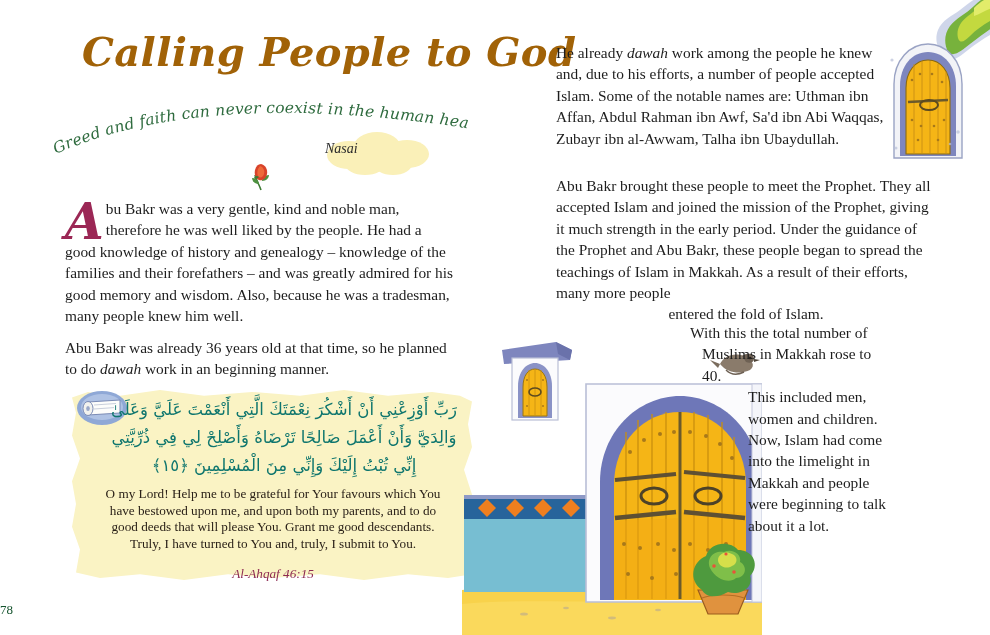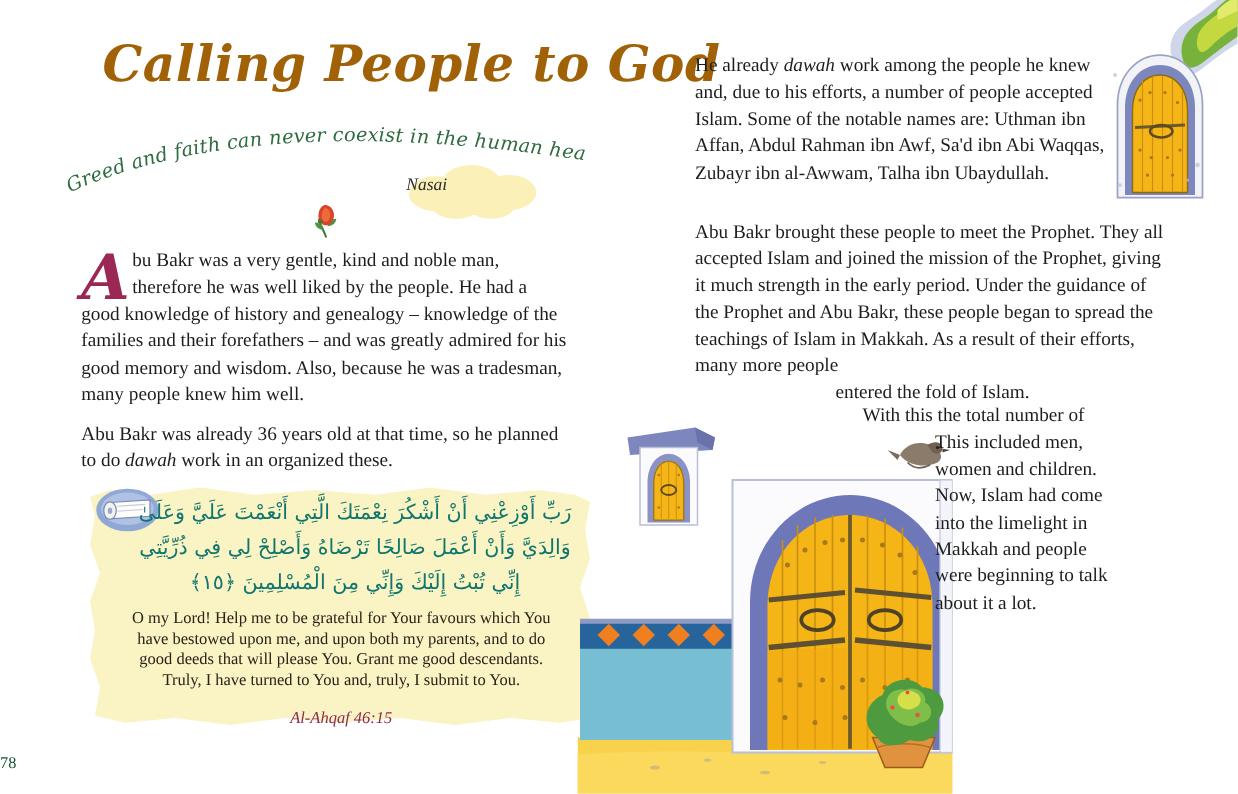--- a/index.html
+++ b/index.html
@@ -172,21 +172,21 @@
       <path d="M13 4 C17 5 20 9 19 14 C18 19 14 21 11 20 C8 19 6 15 7 10 C8 6 10 4 13 4Z" fill="#D8432A"></path>
       <path d="M12 6 C15 7 17 10 16 14 C15 17 13 18 11 17 C9 16 9 12 10 9Z" fill="#EE6A3A"></path>
       <path d="M11 17 C9 19 7 19 6 18 C7 16 9 15 11 17Z" fill="#3d7a33"></path>
     </svg>
 
     <div class="bodytext p1">
       <span class="dropcap">A</span><span>bu Bakr was a very gentle, kind and noble man, therefore he was well liked by the people. He had a good knowledge of history and genealogy – knowledge of the families and their forefathers – and was greatly admired for his good memory and wisdom. Also, because he was a tradesman, many people knew him well.</span>
     </div>
 
     <div class="bodytext p2">
-      <span>Abu Bakr was already 36 years old at that time, so he planned to do </span><em>dawah</em><span> work in an organized these.</span>
+      <span>Abu Bakr was already 36 years old at that time, so he planned to do </span><em>dawah</em><span> work in an beginning manner.</span>
     </div>
 
     <div class="quran-box">
       <div class="quran-paper"></div>
 
       <svg class="scroll-icon" viewBox="0 0 52 40">
         <ellipse cx="26" cy="20" rx="25" ry="17" fill="#8FA8D6"></ellipse>
         <ellipse cx="26" cy="19" rx="21" ry="13" fill="#AFC2E4"></ellipse>
         <path d="M12 14 L44 12 L44 25 L12 27 Z" fill="#FDFDFB" stroke="#7b8bb5" stroke-width="1"></path>
         <ellipse cx="12" cy="20.5" rx="5" ry="7" fill="#F2F2EE" stroke="#7b8bb5" stroke-width="1"></ellipse>
@@ -369,16 +369,17 @@
     <span>He already </span><em>dawah</em><span> work among the people he knew and, due to his efforts, a number of people accepted Islam. Some of the notable names are: Uthman ibn Affan, Abdul Rahman ibn Awf, Sa'd ibn Abi Waqqas, Zubayr ibn al-Awwam, Talha ibn Ubaydullah.</span>
   </div>
 
   <div class="rtext rp2">
     <span>Abu Bakr brought these people to meet the Prophet. They all accepted Islam and joined the mission of the Prophet, giving it much strength in the early period. Under the guidance of the Prophet and Abu Bakr, these people began to spread the teachings of Islam in Makkah. As a result of their efforts, many more people</span>
     <span class="lastline">entered the fold of Islam.</span>
   </div>
 
   <div class="rtext rp3">
     <span class="l1">With this the total number of</span>
+    <span class="l2">Muslims in Makkah rose to 40.</span>
     <span class="rest">This included men, women and children. Now, Islam had come into the limelight in Makkah and people were beginning to talk about it a lot.</span>
   </div>
 
 </div>
 
 </body></html>

